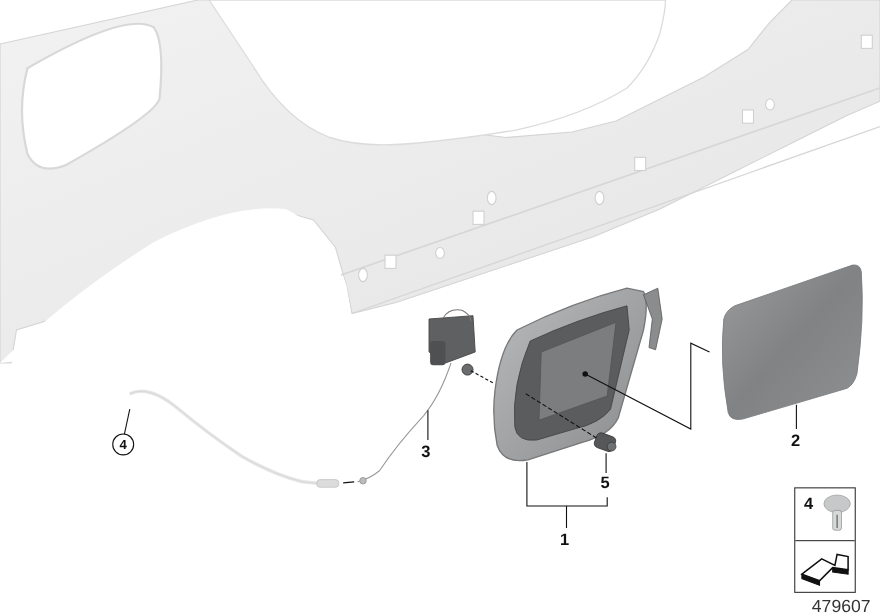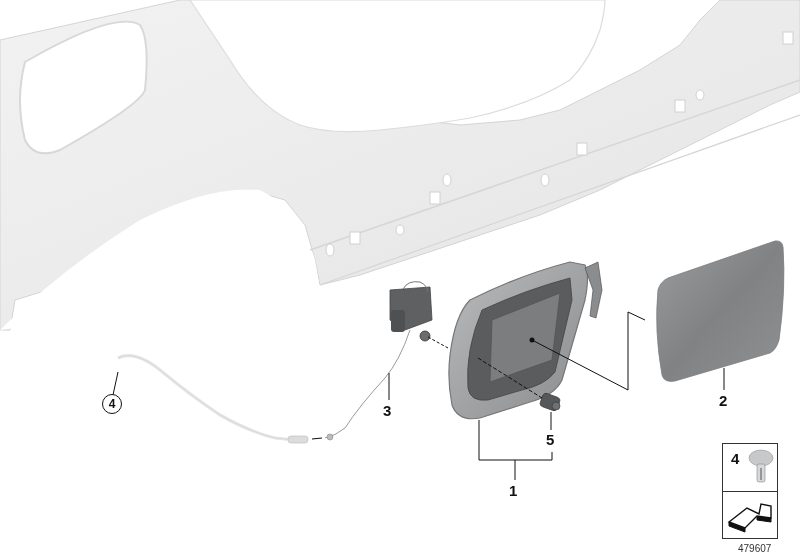--- a/index.html
+++ b/index.html
@@ -11,21 +11,21 @@
     .circ-label { position: absolute; width: 20px; height: 20px; border: 1.6px solid #111;
                   border-radius: 50%; display: flex; align-items: center; justify-content: center;
                   font-family: "Liberation Sans", sans-serif; font-weight: bold;
                   font-size: 12px; color: #111; box-sizing: border-box; background: #fff; }
     .legend-box { position: absolute; left: 722px; top: 443px; width: 56px; height: 96px;
                   border: 1px solid #333; box-sizing: border-box; background: #fff; }
     .legend-top { position: absolute; left: 0; top: 0; width: 54px; height: 47px;
                   border-bottom: 1px solid #333; }
     .legend-num { position: absolute; left: 8px; top: 6px; font-weight: bold; font-size: 15px;
                   color: #111; font-family: "Liberation Sans", sans-serif; }
-    .diagram-id { position: absolute; left: 738px; top: 543px; font-size: 10px; color: #333;
+    .diagram-id { position: absolute; left: 738px; top: 543px; font-size: 16px; color: #333;
                   font-family: "Liberation Sans", sans-serif; }
   </style>
 </head>
 <body>
 
 <svg id="canvas" viewBox="0 0 800 560" xmlns="http://www.w3.org/2000/svg">
   <defs>
     <linearGradient id="panelGrad" x1="0" y1="0" x2="1" y2="1">
       <stop offset="0" stop-color="#f2f2f2"></stop>
       <stop offset="1" stop-color="#e4e4e4"></stop>

